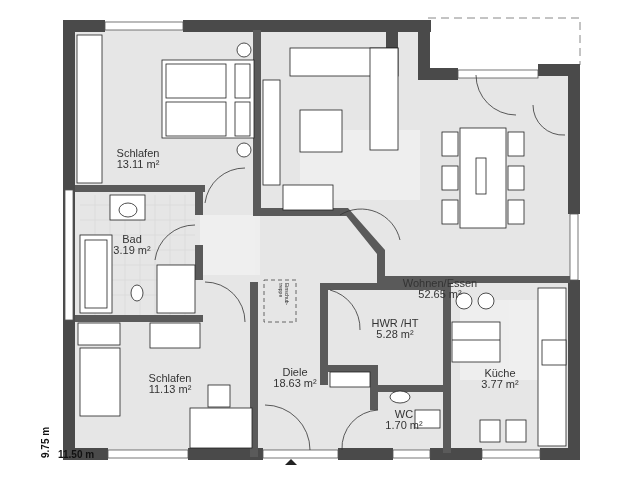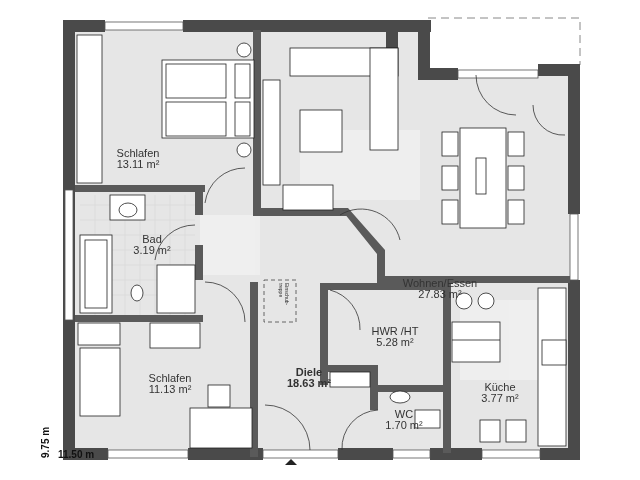--- a/index.html
+++ b/index.html
@@ -178,41 +178,41 @@
     <path d="M 476 75 A 40 40 0 0 0 516 115"></path>
   </g>
 
   <polygon points="285,465 291,459 297,465" fill="#222"></polygon>
 </svg>
 
 <div class="room-label" style="left:138px; top:148px;">
   <div>Schlafen</div>
   <div>13.11 m²</div>
 </div>
-<div class="room-label" style="left:152px; top:234px;">
+<div class="room-label" style="left:132px; top:234px;">
   <div>Bad</div>
   <div>3.19 m²</div>
 </div>
 <div class="room-label" style="left:440px; top:242px;margin-top:36px;">
   <div>Wohnen/Essen</div>
-  <div>27.83 m²</div>
-</div>
-<div class="room-label" style="left:395px; top:326px;text-align:center;">
+  <div>52.65 m²</div>
+</div>
+<div class="room-label" style="left:395px; top:318px;text-align:center;">
   <div>HWR /HT</div>
   <div>5.28 m²</div>
 </div>
 <div class="room-label" style="left:170px; top:373px;">
   <div>Schlafen</div>
   <div>11.13 m²</div>
 </div>
-<div class="room-label" style="left:309px; top:367px;font-weight:bold;">
+<div class="room-label" style="left:295px; top:367px;">
   <div>Diele</div>
   <div>18.63 m²</div>
 </div>
-<div class="room-label" style="left:500px; top:382px;">
+<div class="room-label" style="left:500px; top:368px;">
   <div>Küche</div>
   <div>3.77 m²</div>
 </div>
 <div class="room-label" style="left:404px; top:409px;">
   <div>WC</div>
   <div>1.70 m²</div>
 </div>
 
 <div class="stair-label" style="left:290px; top:283px; white-space:pre;">Einschub-
 treppe</div>

